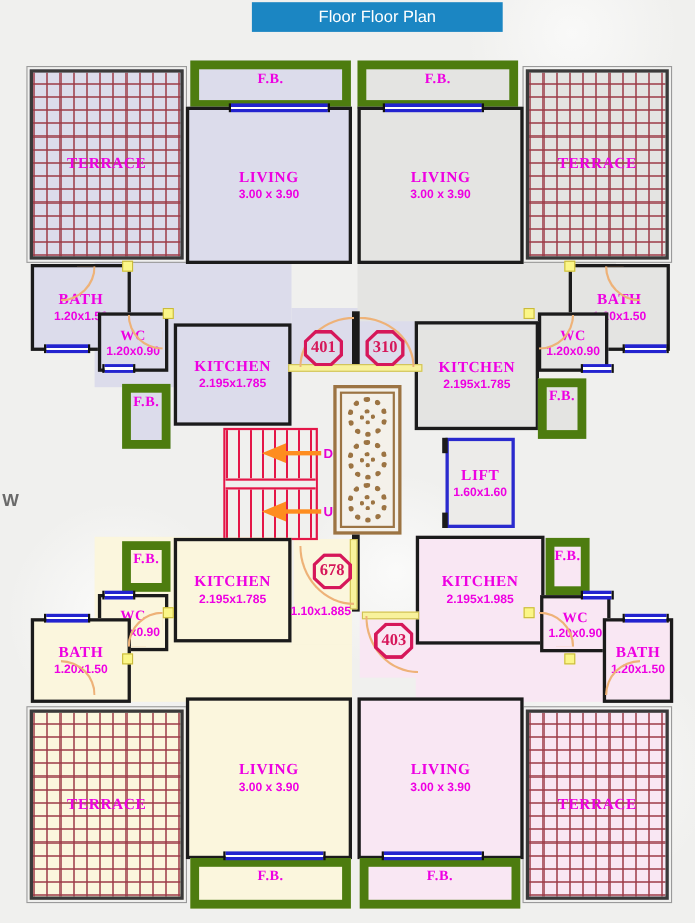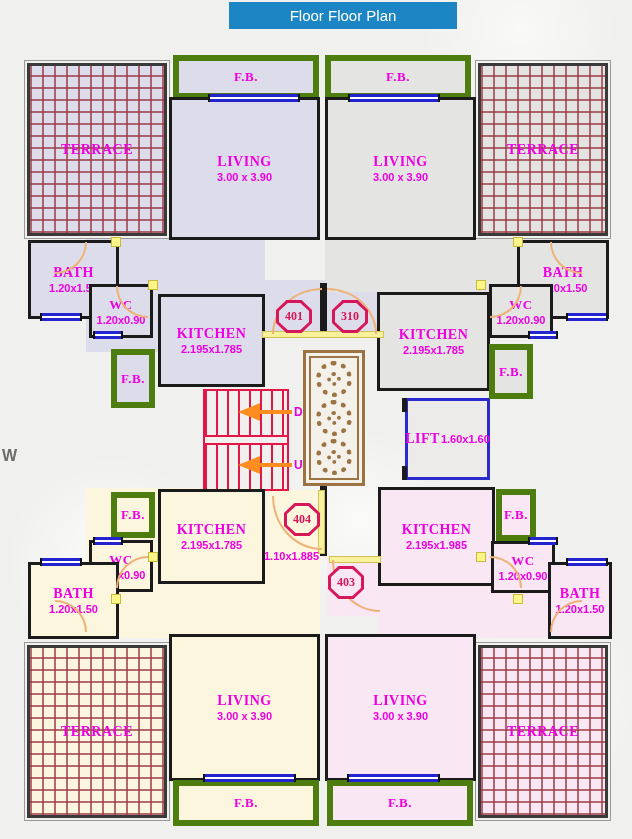--- a/index.html
+++ b/index.html
@@ -14,60 +14,60 @@
        pointer-events:none}
   .abs{position:absolute;box-sizing:border-box}
   .titlebar{left:229px;top:2px;width:228px;height:27px;background:#1b86c3;color:#fff;
        display:flex;align-items:center;justify-content:center;font-size:15px}
   .underlay{position:absolute}
   .room{position:absolute;box-sizing:border-box;border:3px solid #1b1b1b;display:flex;
        flex-direction:column;align-items:center;justify-content:center;text-align:center;gap:1px}
   .rname{font-family:"Liberation Serif",serif;font-weight:bold;color:#ee00e2;font-size:14px;letter-spacing:.5px}
   .rname.sm{font-size:13px}
   .rdim{font-family:"Liberation Sans",sans-serif;font-weight:bold;color:#ee00e2;font-size:11px}
-  .fbbox{position:absolute;box-sizing:border-box;border:6px solid #4d7c0f;display:flex;
-       align-items:center;justify-content:center}
+  .fbbox{position:absolute;box-sizing:border-box;border:8px solid #4d7c0f;display:flex;
+       justify-content:center}
   .terr{background-image:
        repeating-linear-gradient(0deg, rgba(156,58,70,.75) 0 2px, transparent 2px 12px),
        repeating-linear-gradient(90deg, rgba(156,58,70,.75) 0 2px, transparent 2px 12px);
        border:3px solid #3a3a3a;outline:1px solid #9a9a9a;outline-offset:2px}
   .win{position:absolute;height:8px;border-left:2px solid #111;border-right:2px solid #111;
        background:linear-gradient(180deg,#2323cf 0 3px,#ffffff 3px 5px,#2323cf 5px 8px)}
   .wall{position:absolute;background:#1b1b1b}
   .sill{position:absolute;background:#f8f29c;border:1px solid #cfc155}
   .hinge{position:absolute;width:8px;height:8px;background:#fbf687;border:1px solid #c9ba3c}
   .arc{position:absolute;border:0 solid #eeb278}
   .arc-tl{border-top:2px solid #eeb278;border-left:2px solid #eeb278;border-radius:100% 0 0 0}
   .arc-tr{border-top:2px solid #eeb278;border-right:2px solid #eeb278;border-radius:0 100% 0 0}
   .arc-bl{border-bottom:2px solid #eeb278;border-left:2px solid #eeb278;border-radius:0 0 0 100%}
   .arc-br{border-bottom:2px solid #eeb278;border-right:2px solid #eeb278;border-radius:0 0 100% 0}
   .octa{position:absolute;width:36px;height:33px}
   .o-out{position:absolute;inset:0;background:#d6175a;
        clip-path:polygon(29% 0,71% 0,100% 30%,100% 70%,71% 100%,29% 100%,0 70%,0 30%)}
   .o-in{position:absolute;inset:3px;background:var(--bg,#fff);
        clip-path:polygon(29% 0,71% 0,100% 30%,100% 70%,71% 100%,29% 100%,0 70%,0 30%)}
   .o-num{position:absolute;inset:0;display:flex;align-items:center;justify-content:center;
-       font-family:"Liberation Serif",serif;font-weight:bold;font-size:12px;color:#d6175a}
+       font-family:"Liberation Serif",serif;font-weight:bold;font-size:15px;color:#d6175a}
   .stairs{position:absolute;left:203px;top:389px;width:86px;height:102px;border:2px solid #e41648;box-sizing:border-box}
   .flight{position:absolute;left:0;width:100%;
        background:repeating-linear-gradient(90deg,#e41648 0 2px,transparent 2px 11px)}
   .smid{position:absolute;left:0;width:100%;top:44px;height:10px;border-top:2px solid #e41648;
        border-bottom:2px solid #e41648;box-sizing:border-box;background:#f0f0ee}
   .arr-stem{position:absolute;height:4px;background:#fe8d20}
   .arr-head{position:absolute;width:0;height:0;border-top:9px solid transparent;
        border-bottom:9px solid transparent;border-right:22px solid #fe8d20}
   .stair-lbl{position:absolute;font-weight:bold;font-size:12px;color:#e400d4}
   .decor{position:absolute;left:303px;top:350px;width:62px;height:136px;background:#f4f1ea;
        border:3px solid #9c7443;box-sizing:border-box}
   .decor-in{position:absolute;inset:3px;border:2px solid #9c7443;display:flex;flex-direction:column;
        align-items:center;justify-content:space-evenly}
   .ros{width:36px;height:36px;border-radius:50%;border:5px dotted #9c7443;box-sizing:border-box;position:relative}
   .ros::after{content:"";position:absolute;inset:6px;border-radius:50%;border:4px dotted #9c7443}
-  .lift{position:absolute;left:405px;top:398px;width:85px;height:82px;background:#ecebe9;
-       border:3px solid #2a2ace;box-sizing:border-box;display:flex;flex-direction:row;
+  .lift{position:absolute;left:405px;top:398px;width:63px;height:82px;background:#ecebe9;
+       border:3px solid #2a2ace;box-sizing:border-box;display:flex;flex-direction:column;
        align-items:center;justify-content:center;gap:1px}
   .dimfree{position:absolute;font-weight:bold;font-size:11px;color:#ee00e2}
   .compass{position:absolute;left:2px;top:447px;font-size:16px;color:#6a6a6a;font-weight:bold}
 </style>
 </head>
 <body>
 
 <div class="abs titlebar">
   <span>Floor Floor Plan</span>
 </div>
@@ -261,21 +261,21 @@
   <div class="o-num">401</div>
 </div>
 <div class="octa" style="left:332px;top:300px;--bg:#dcdceb">
   <div class="o-out"></div>
   <div class="o-in"></div>
   <div class="o-num">310</div>
 </div>
 <div class="octa" style="left:284px;top:503px;--bg:#fbf6dd">
   <div class="o-out"></div>
   <div class="o-in"></div>
-  <div class="o-num">404</div>
-</div>
-<div class="octa" style="left:328px;top:566px;--bg:#f9e7f3">
+  <div class="o-num">678</div>
+</div>
+<div class="octa" style="left:340px;top:566px;--bg:#f9e7f3">
   <div class="o-out"></div>
   <div class="o-in"></div>
   <div class="o-num">403</div>
 </div>
 
 <div class="dimfree" style="left:264px;top:550px">1.10x1.885</div>
 
 </body></html>

